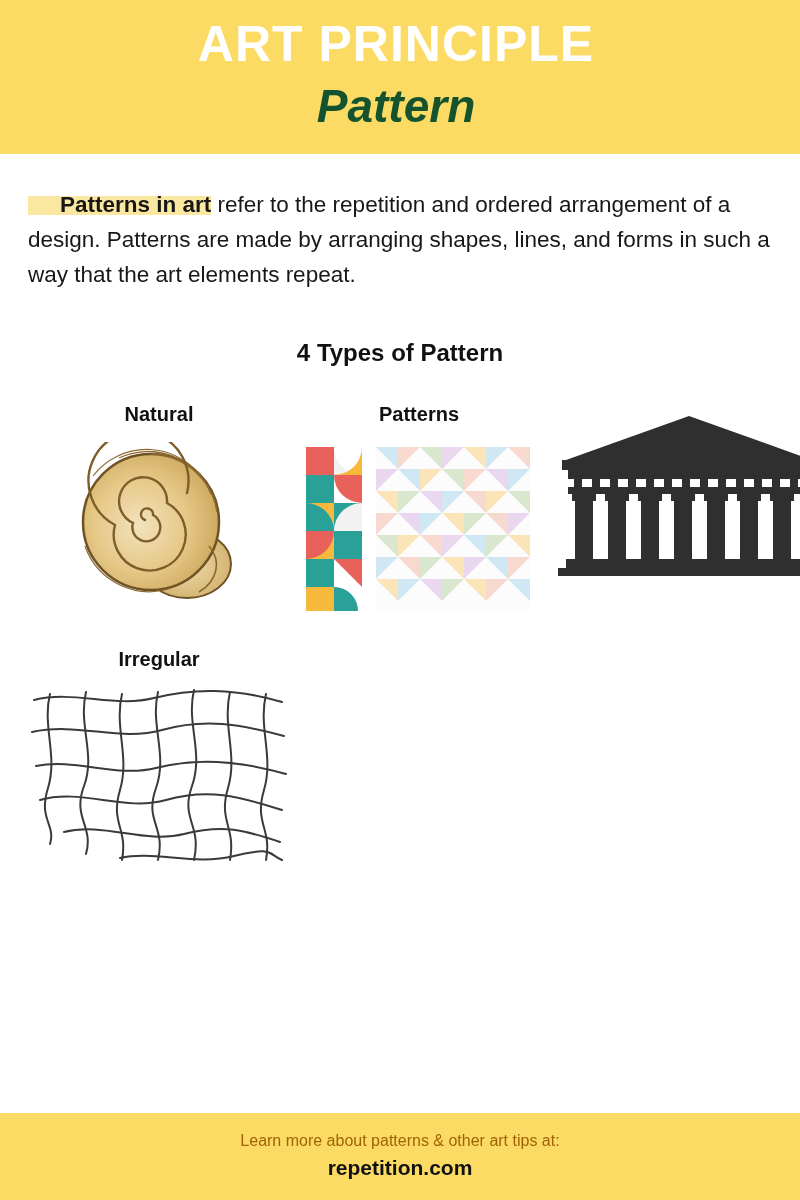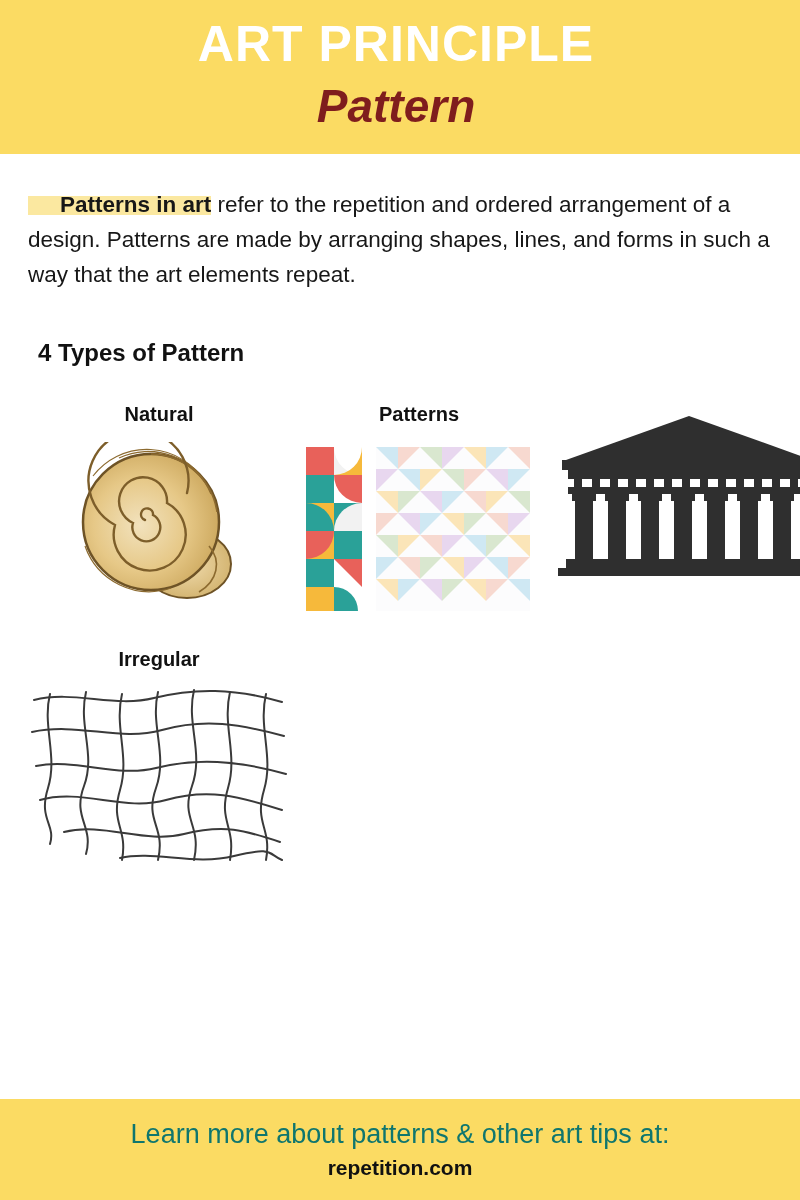--- a/index.html
+++ b/index.html
@@ -34,21 +34,21 @@
     font-weight: bold;
     letter-spacing: 1px;
     color: #ffffff;
     line-height: 1.15;
     margin: 0;
   }
   .header-subtitle {
     font-size: 46px;
     font-weight: bold;
     font-style: italic;
-    color: #7f1d1d;
+    color: #14532d;
     line-height: 1.15;
     margin: 6px 0 0 0;
   }
 
   
   .intro {
     margin-top: 34px;
     font-size: 22.5px;
     line-height: 1.55;
     color: #171717;
@@ -58,20 +58,21 @@
     font-weight: bold;
   }
   .hl-band {
     background: linear-gradient(to bottom, transparent 0%, transparent 16%, #fbe8a0 16%, #fbe8a0 92%, transparent 92%);
     padding-left: 32px;
   }
 
   
   .section-heading-wrap {
     margin-top: 46px;
+    text-align: center;
     text-decoration: underline;
   }
   .section-heading {
     display: inline-block;
     position: relative;
     font-size: 24px;
     font-weight: bold;
     color: #111111;
     padding: 0 14px;
   }
@@ -118,22 +119,22 @@
   .footer {
     position: absolute;
     left: 0;
     right: 0;
     bottom: 0;
     background: #fbdb63;
     padding: 18px 10px 20px 10px;
     text-align: center;
   }
   .footer-line1 {
-    font-size: 27px;
-    color: #0f766e;
+    font-size: 16px;
+    color: #a16207;
     line-height: 1.3;
   }
   .footer-line2 {
     font-size: 21px;
     font-weight: bold;
     color: #111111;
     margin-top: 4px;
   }
 </style>
 </head>

